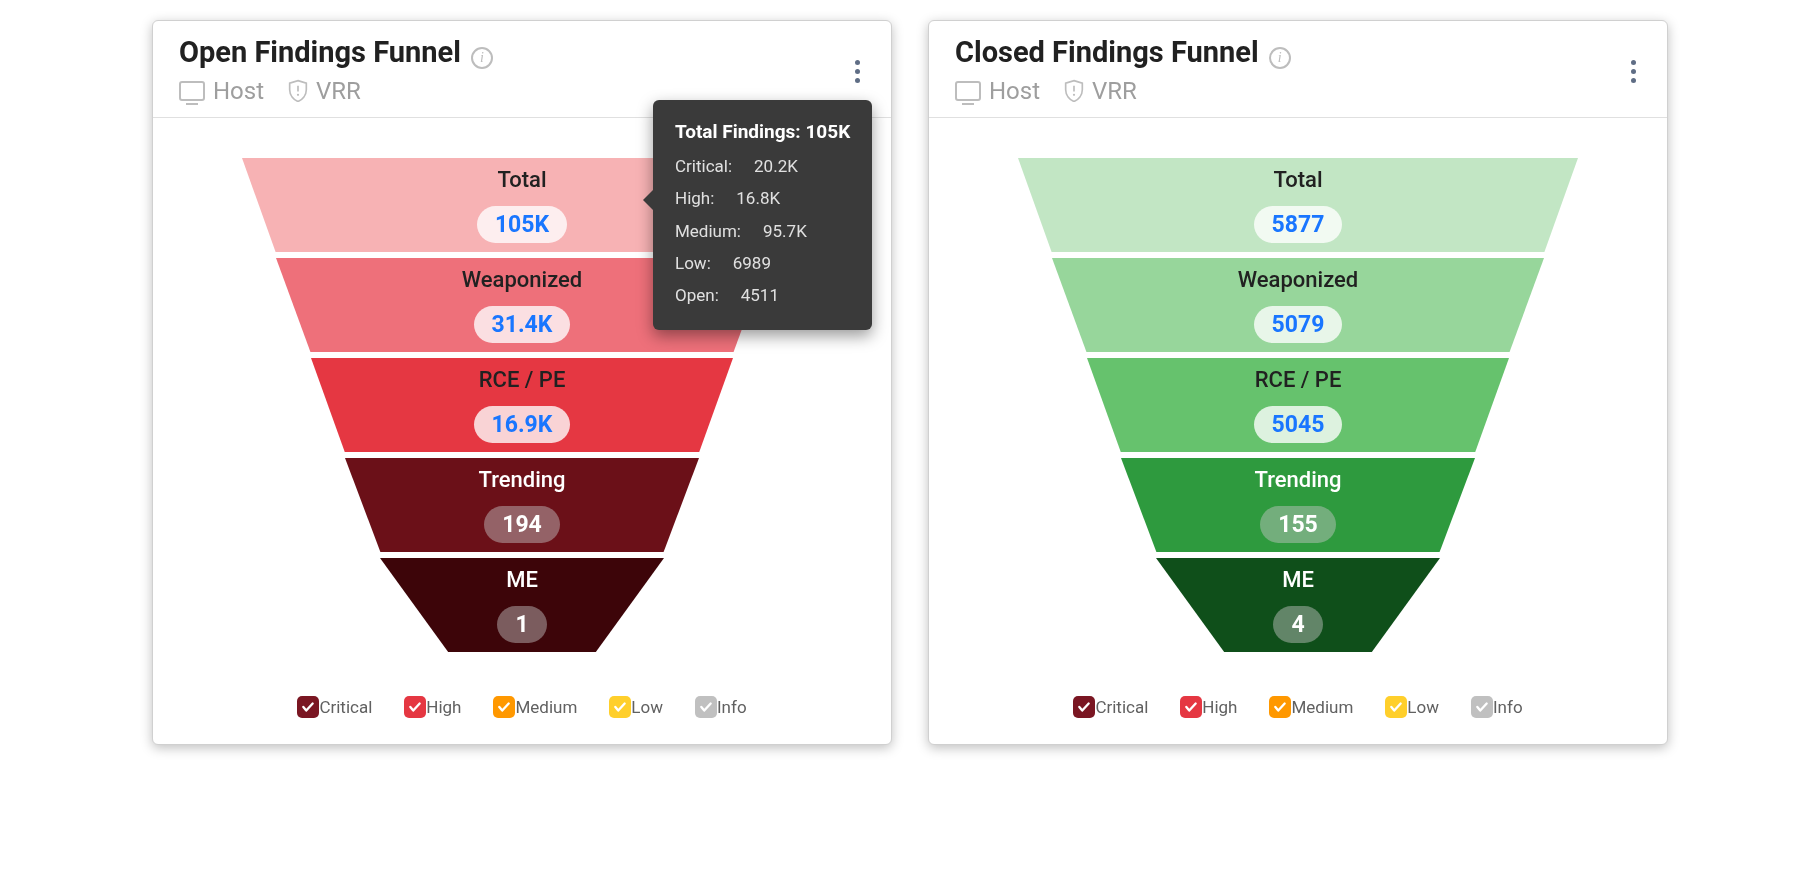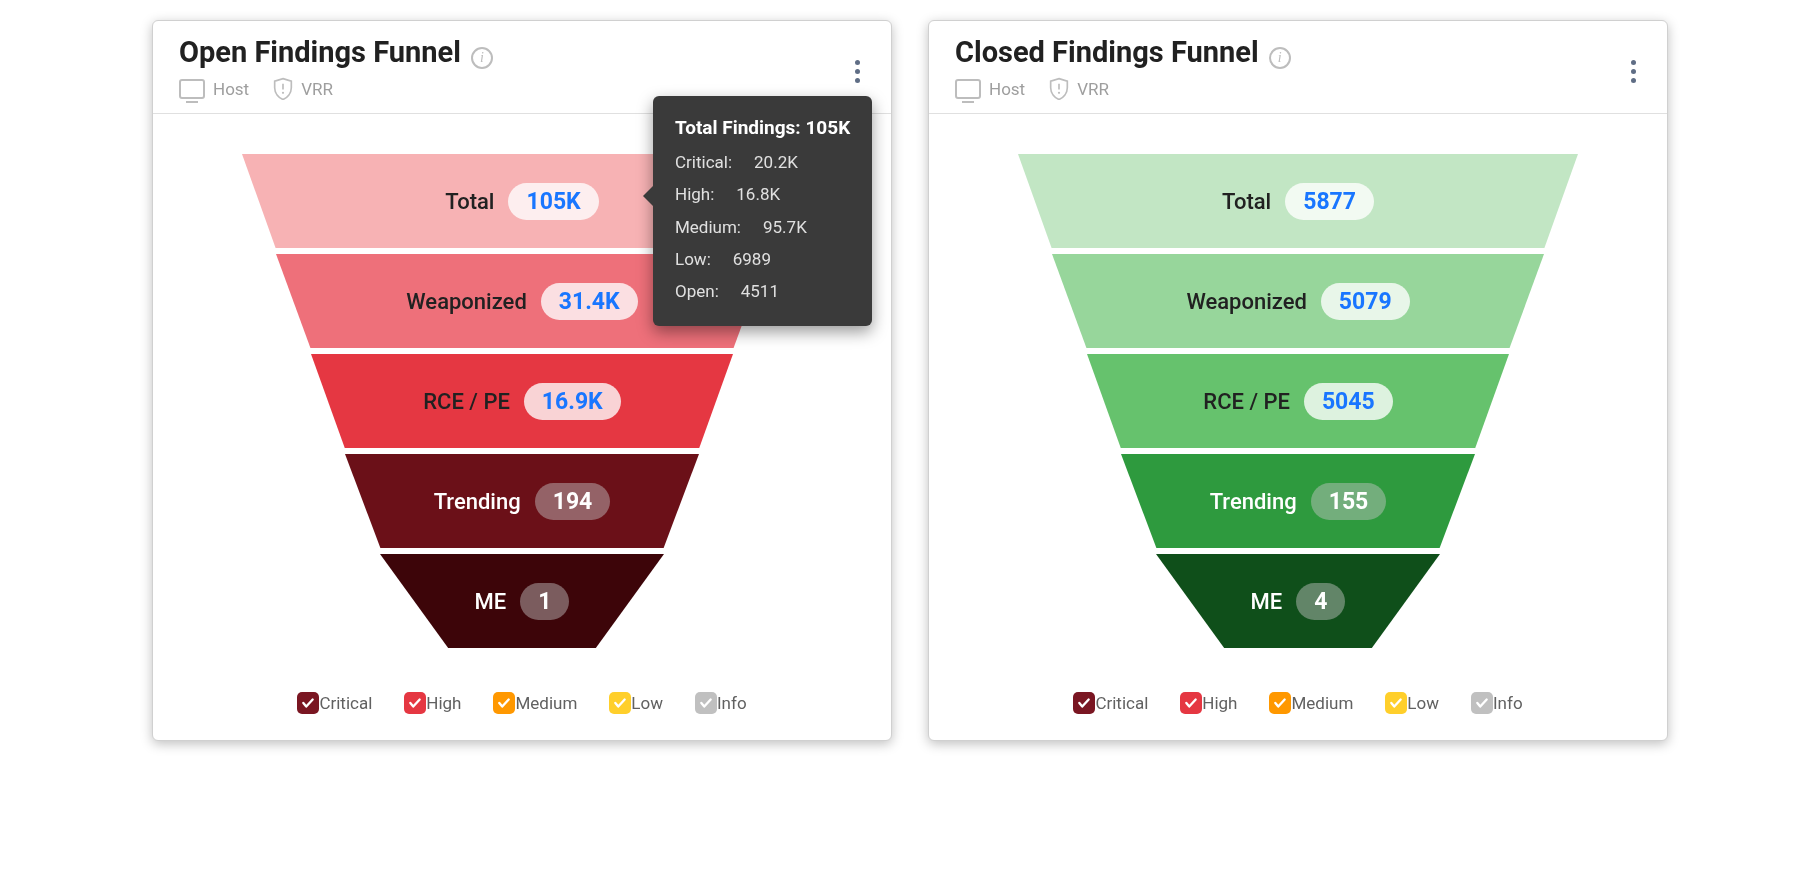--- a/index.html
+++ b/index.html
@@ -50,21 +50,21 @@
     display: flex;
     gap: 24px;
     margin-top: 8px;
     align-items: center;
   }
   .sub-item {
     display: flex;
     align-items: center;
     gap: 8px;
     color: #9e9e9e;
-    font-size: 17px;
+    font-size: 24px;
   }
   .monitor-icon {
     width: 26px; height: 20px;
     border: 2px solid #bdbdbd;
     border-radius: 3px;
     position: relative;
   }
   .monitor-icon::after {
     content: "";
     position: absolute;
@@ -106,20 +106,21 @@
   .seg {
     height: 94px;
     margin-bottom: 6px;
     display: flex;
     align-items: center;
     justify-content: center;
     gap: 14px;
     position: relative;
     margin-left: auto;
     margin-right: auto;
+    flex-direction: column;
   }
   .seg-label {
     font-size: 22px;
     font-weight: 500;
   }
   .seg-badge {
     background: rgba(255,255,255,0.78);
     border-radius: 999px;
     padding: 5px 18px;
     font-size: 23px;

